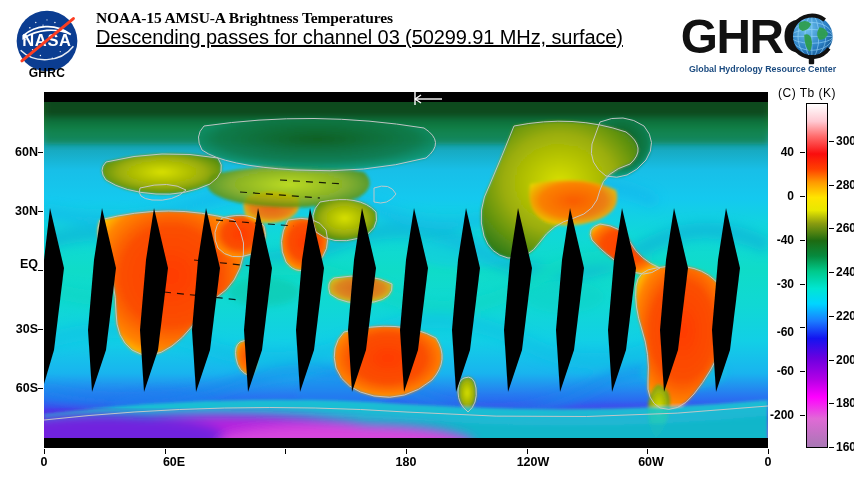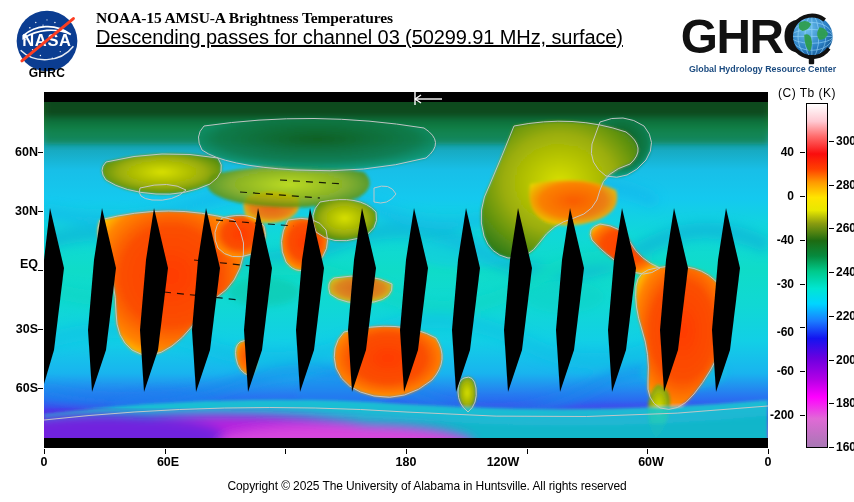--- a/index.html
+++ b/index.html
@@ -324,24 +324,24 @@
   <div id="x-axis">
     <div class="xtick" style="left:44px;top:449px"></div>
     <div class="xtick" style="left:165px;top:449px"></div>
     <div class="xtick" style="left:285px;top:449px"></div>
     <div class="xtick" style="left:406px;top:449px"></div>
     <div class="xtick" style="left:527px;top:449px"></div>
     <div class="xtick" style="left:647px;top:449px"></div>
     <div class="xtick" style="left:768px;top:449px"></div>
 
     <div class="xlab" style="left:44px;top:455px">0</div>
-    <div class="xlab" style="left:168px;top:455px">60E</div>
+    <div class="xlab" style="left:174px;top:455px">60E</div>
     <div class="xlab" style="left:285px;top:436px">120E</div>
     <div class="xlab" style="left:406px;top:455px">180</div>
-    <div class="xlab" style="left:503px;top:455px">120W</div>
+    <div class="xlab" style="left:533px;top:455px">120W</div>
     <div class="xlab" style="left:651px;top:455px">60W</div>
     <div class="xlab" style="left:768px;top:455px">0</div>
   </div>
 
   <div id="cbar-head">(C)  Tb  (K)</div>
   <div id="cbar">
     <div id="cbar-inner" style="background: linear-gradient(rgb(255, 255, 255) 0%, rgb(255, 201, 210) 5.06%, rgb(255, 107, 107) 9.49%, rgb(250, 13, 13) 14.56%, rgb(255, 64, 0) 18.99%, rgb(255, 153, 0) 22.78%, rgb(255, 228, 0) 27.22%, rgb(232, 232, 0) 31.01%, rgb(138, 156, 16) 34.81%, rgb(29, 107, 18) 39.87%, rgb(6, 138, 62) 44.3%, rgb(0, 201, 138) 48.73%, rgb(0, 230, 210) 53.8%, rgb(0, 213, 255) 58.23%, rgb(26, 124, 255) 63.29%, rgb(20, 20, 240) 68.35%, rgb(106, 0, 224) 74.05%, rgb(180, 0, 230) 80.38%, rgb(255, 0, 255) 85.44%, rgb(224, 106, 214) 91.77%, rgb(168, 120, 180) 100%);"></div>
   </div>
 
   <div class="cb-tick-r" style="top:141px"></div>
@@ -369,15 +369,14 @@
   <div class="cb-lab-l" style="top:240px">-40</div>
   <div class="cb-tick-l" style="top:284px"></div>
   <div class="cb-lab-l" style="top:284px">-30</div>
   <div class="cb-tick-l" style="top:327px"></div>
   <div class="cb-lab-l" style="top:332px">-60</div>
   <div class="cb-tick-l" style="top:371px"></div>
   <div class="cb-lab-l" style="top:371px">-60</div>
   <div class="cb-tick-l" style="top:415px"></div>
   <div class="cb-lab-l" style="top:415px">-200</div>
 
-  <div id="copyright">Copyright © 2025 The University of Alabama in Huntsville.  All rights reserved</div>
 
 </div>
 
 </body></html>

